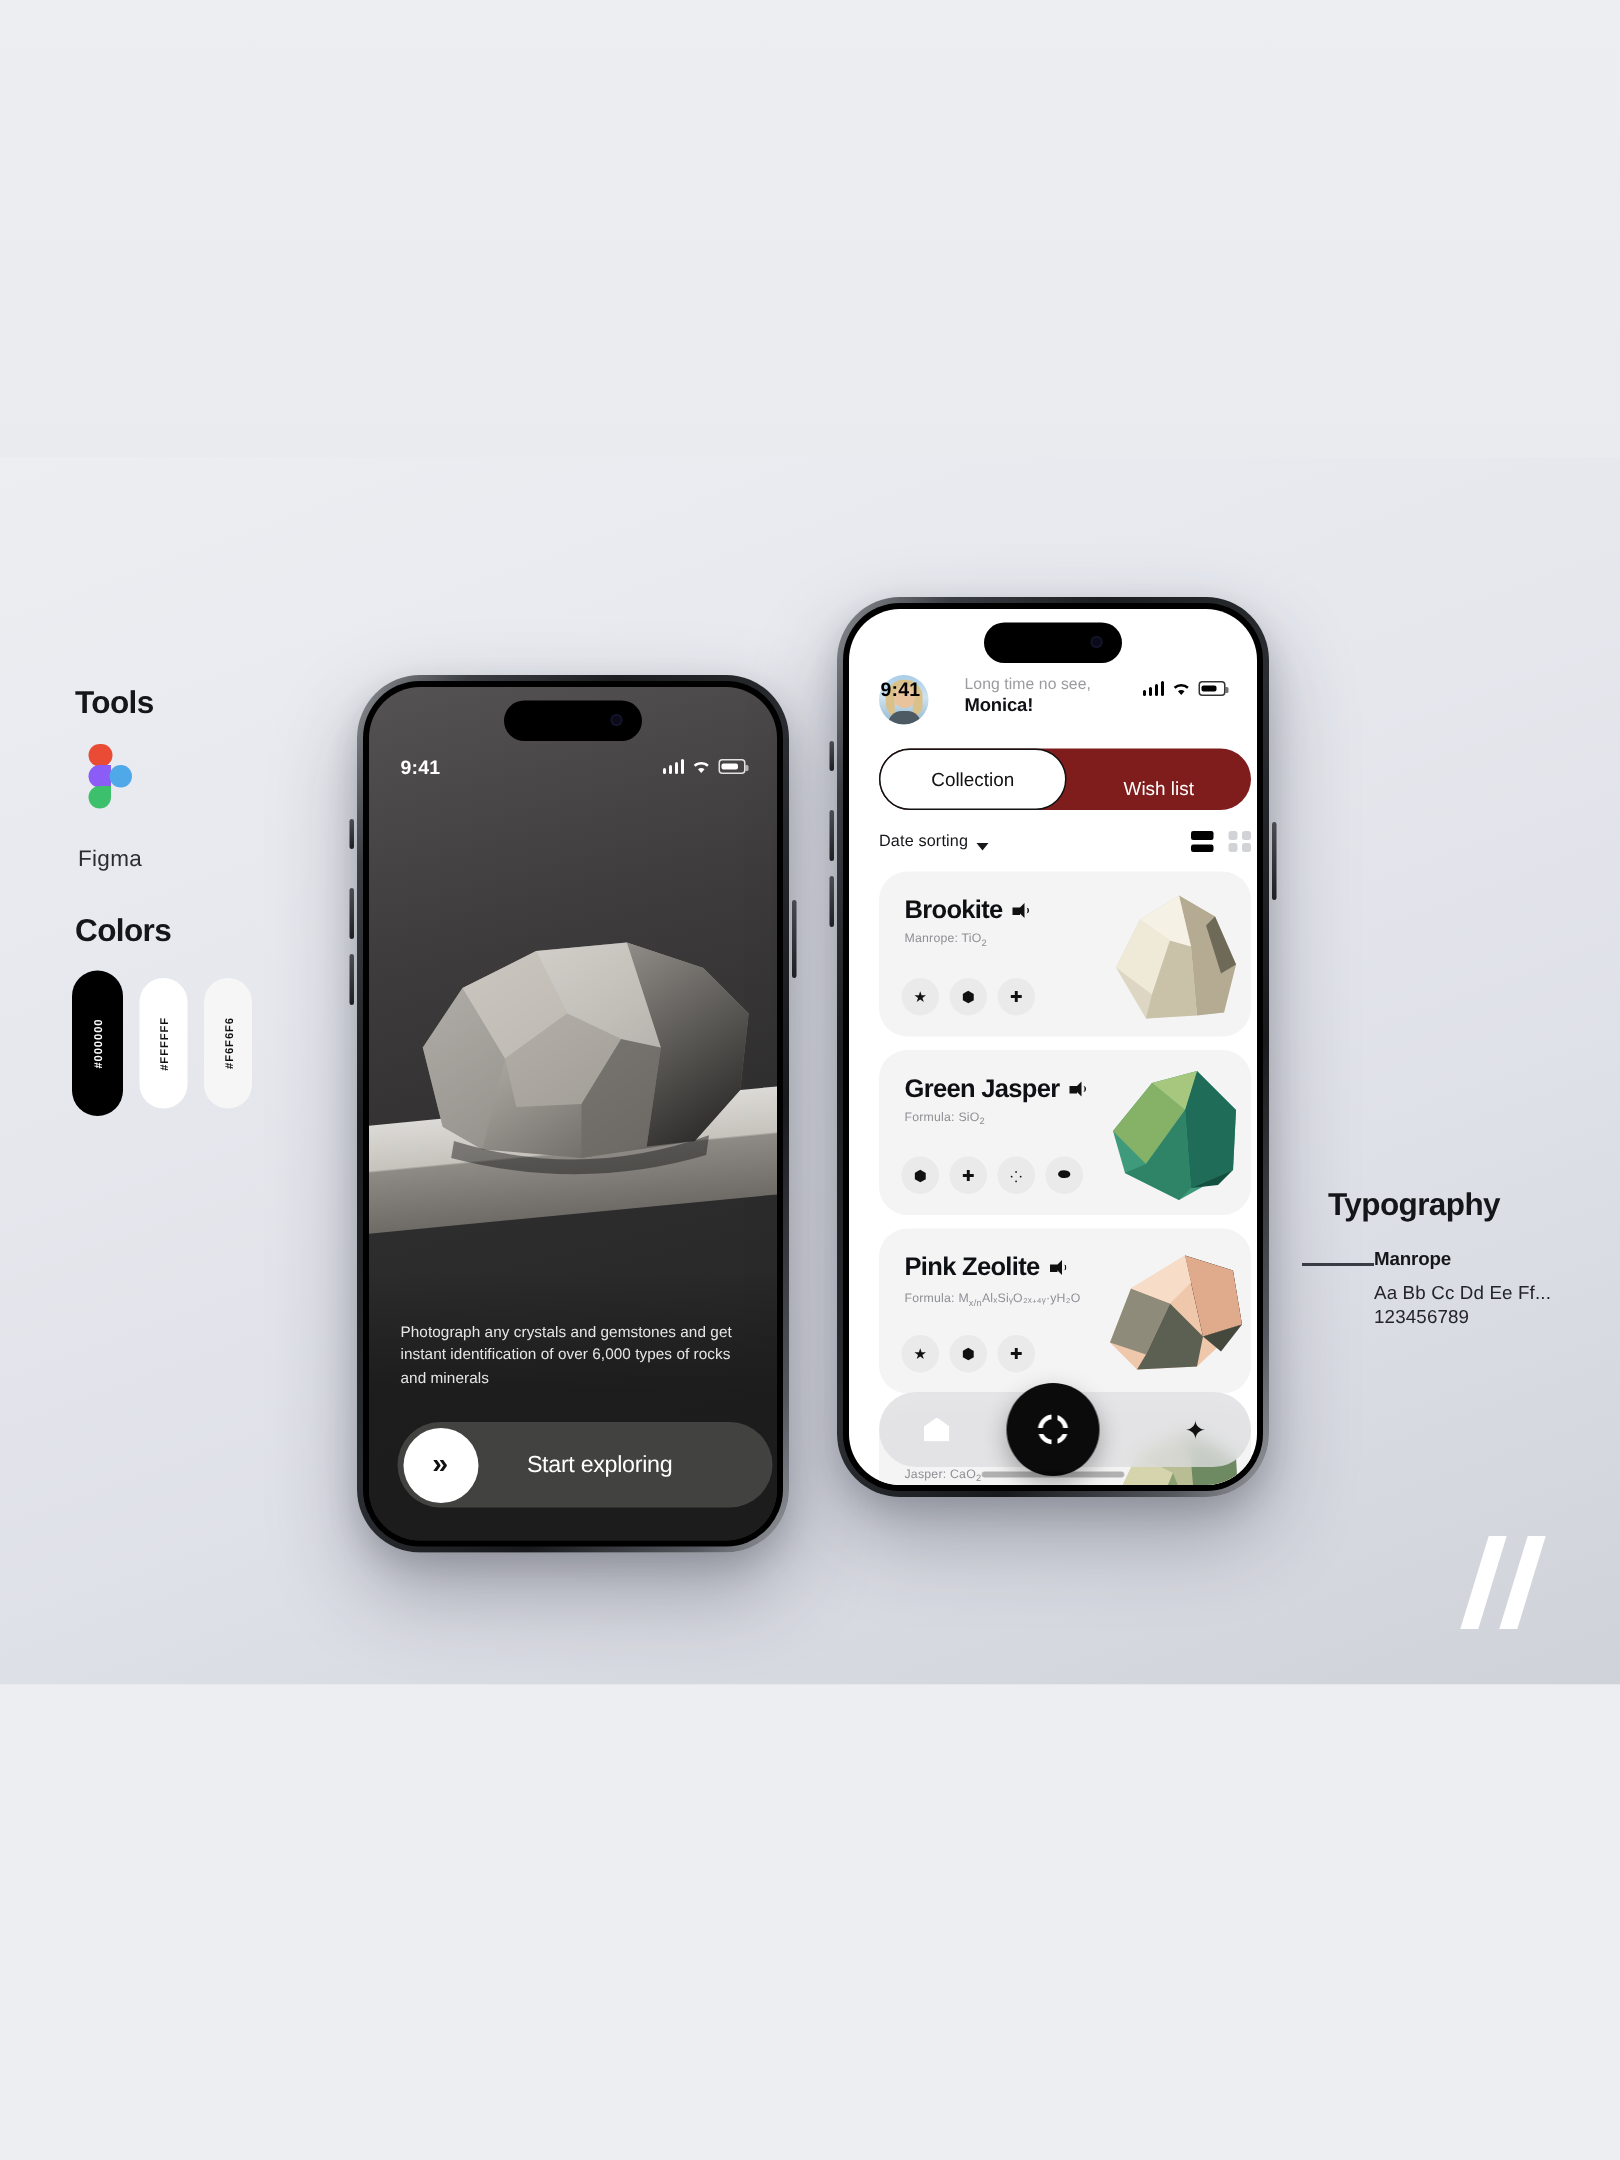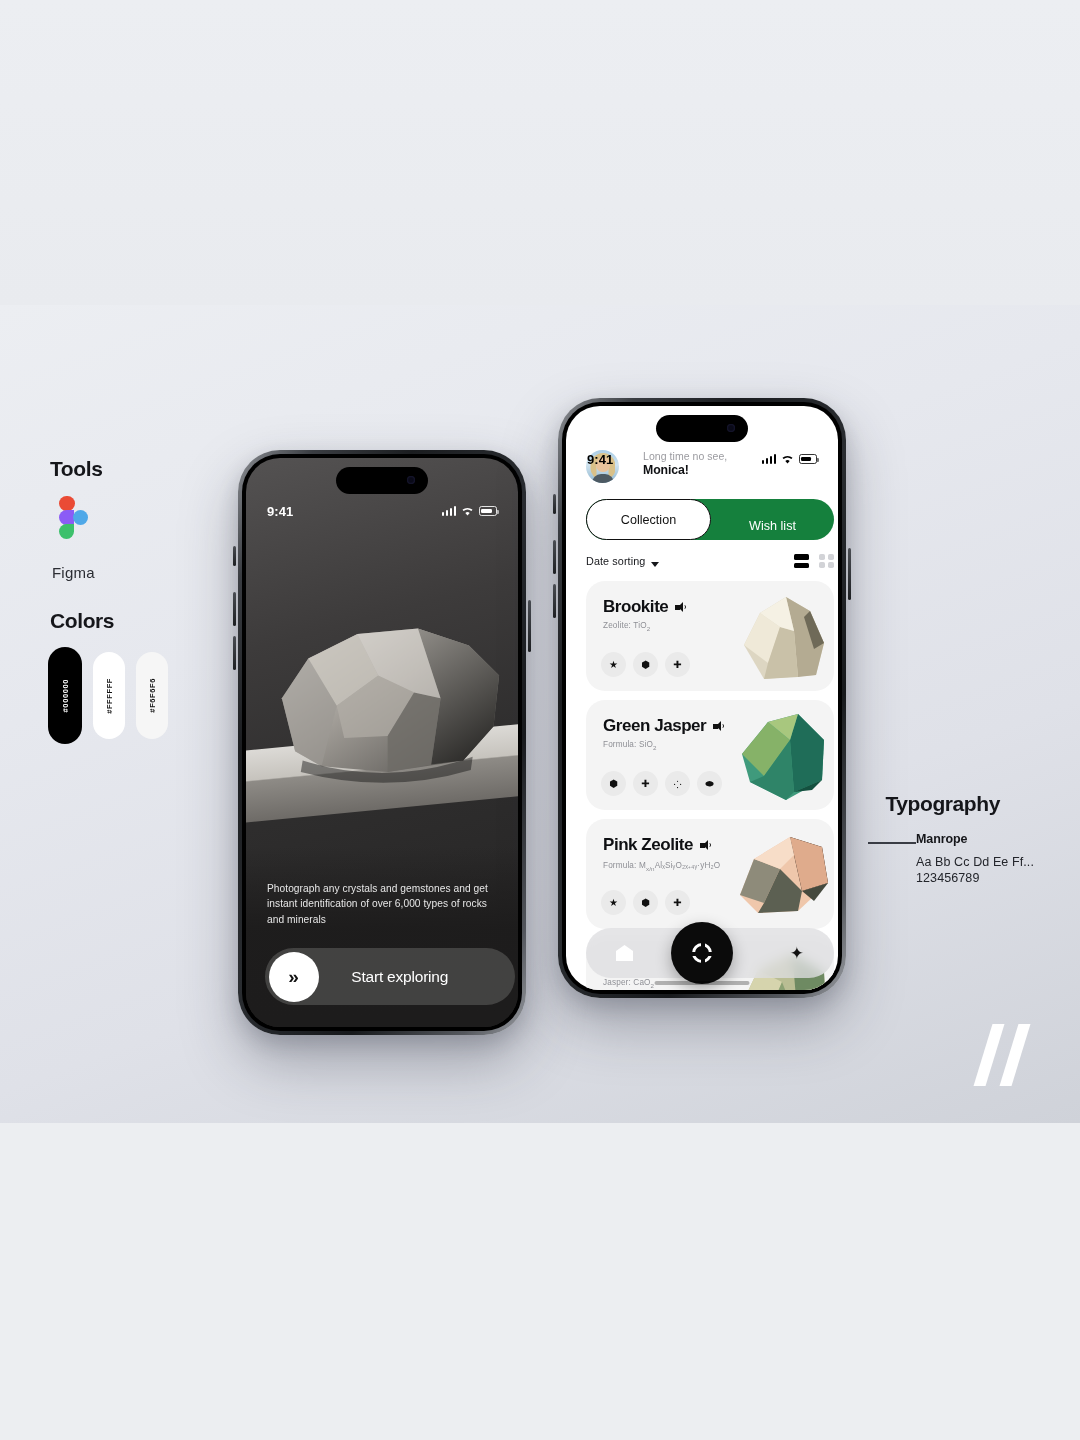--- a/index.html
+++ b/index.html
@@ -131,21 +131,21 @@
     background:linear-gradient(180deg,#a9cde6 0%,#cfe3ef 45%,#8fb6cf 100%);}
   .avatar .face{position:absolute;left:50%;top:7px;transform:translateX(-50%);width:14px;height:15px;
     border-radius:50% 50% 45% 45%;background:#e9c39c;}
   .avatar .hair{position:absolute;left:50%;top:3px;transform:translateX(-50%);width:25px;height:26px;
     border-radius:50% 50% 40% 40%;background:#d9c189;clip-path:polygon(0 0,100% 0,100% 100%,74% 100%,74% 40%,26% 40%,26% 100%,0 100%);}
   .avatar .body{position:absolute;left:50%;bottom:0;transform:translateX(-50%);width:22px;height:9px;
     border-radius:9px 9px 0 0;background:#4d5a63;}
   .greet-1{font-size:10.5px;color:#9b9ba0;letter-spacing:.05px;}
   .greet-2{font-size:12.3px;font-weight:bold;color:#101114;margin-top:1px;letter-spacing:-.1px;}
 
-  .segment{position:absolute;top:93px;left:20px;width:248px;height:41px;background:#15803d;border-radius:22px;
+  .segment{position:absolute;top:93px;left:20px;width:248px;height:41px;background:#7f1d1d;border-radius:22px;
     display:flex;align-items:center;z-index:4;}
   .seg{flex:1;height:100%;display:flex;align-items:center;justify-content:center;font-size:12.6px;border-radius:22px;}
   .seg.active{background:#fff;color:#111;border:1.3px solid #111;font-weight:500;}
   .seg.idle{color:#fff;margin-top:13px;}
 
   .sortbar{position:absolute;top:148px;left:20px;width:248px;display:flex;align-items:center;
     justify-content:space-between;z-index:4;}
   .sort-left{display:flex;align-items:flex-end;gap:6px;font-size:10.8px;color:#16171b;letter-spacing:.1px;}
   .caret{width:0;height:0;border-left:4.2px solid transparent;border-right:4.2px solid transparent;border-top:5px solid #16171b;}
   .views{display:flex;align-items:center;gap:10px;}
@@ -367,21 +367,21 @@
             <path d="M36 26 L62 10 L70 44 L56 40 Z" fill="#f5f1e4"></path>
           </svg>
           <div class="card-name">
             <span class="t">Brookite</span>
             <span class="spk">
                 <i></i>
                 <b></b>
               </span>
           </div>
           <div class="card-formula">
-            <span>Zeolite: TiO</span><sub>2</sub>
+            <span>Manrope: TiO</span><sub>2</sub>
           </div>
           <div class="chips">
             <span class="chip">★</span>
             <span class="chip">⬢</span>
             <span class="chip">✚</span>
           </div>
         </div>
 
         <div class="card">
           <svg class="thumb" viewBox="0 0 112 100">

